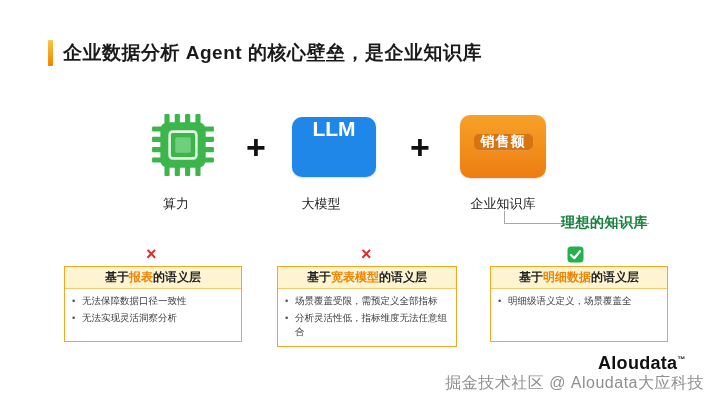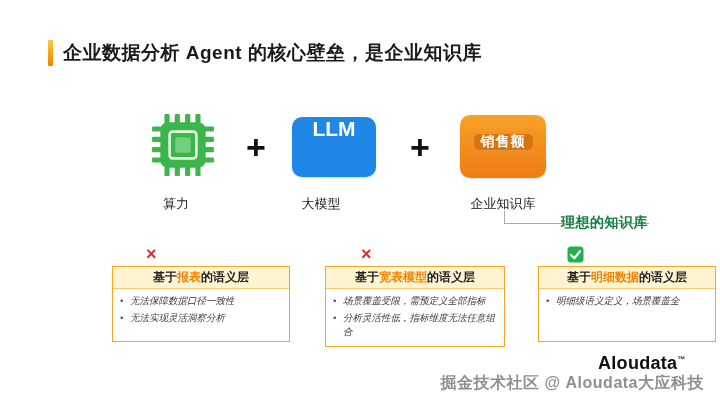--- a/index.html
+++ b/index.html
@@ -40,41 +40,41 @@
   
   .conn-v{position:absolute;left:504px;top:211px;width:1px;height:12px;background:#a9a9a9;}
   .conn-h{position:absolute;left:504px;top:223px;width:145px;height:1px;background:#a9a9a9;}
   .ideal-label{position:absolute;left:561px;top:214px;font-size:14px;font-weight:bold;color:#15803d;letter-spacing:.5px;}
   .check{position:absolute;left:567px;top:246px;width:17px;height:17px;}
   .cross{position:absolute;font-size:18px;font-weight:bold;color:#E02B2B;line-height:1;}
   .cross1{left:146px;top:245px;}
   .cross2{left:361px;top:245px;}
 
   
-  .sem-box{position:absolute;top:266px;min-height:76px;background:#fff;border:1.5px solid #F5A623;box-sizing:border-box;margin-left:48px;}
+  .sem-box{position:absolute;top:266px;min-height:76px;background:#fff;border:1.5px solid #F5A623;box-sizing:border-box;}
   .box-1{left:64px;width:178px;}
   .box-2{left:277px;width:180px;}
   .box-3{left:490px;width:178px;}
   .sem-head{
     height:21px;background:#FFF4D1;border-bottom:1px solid #F8C96A;
     display:flex;align-items:center;justify-content:center;
     font-size:12px;font-weight:bold;color:#222;white-space:nowrap;
   }
   .hl{color:#F08300;}
   .sem-body{list-style:none;margin:5px 6px 6px 6px;padding:0;}
   .sem-body li{
     position:relative;padding-left:11px;font-size:9.5px;color:#3a3a3a;
-    line-height:1.55;margin-bottom:2px;font-style:italic;
+    line-height:1.55;margin-bottom:2px;
   }
   .sem-body li::before{content:"•";position:absolute;left:1px;color:#555;}
 
   
   .logo{position:absolute;left:598px;top:353px;font-size:18px;font-weight:800;color:#101010;letter-spacing:.3px;}
   .logo .tm{font-size:8px;vertical-align:super;font-weight:600;}
-  .watermark{position:absolute;right:16px;top:373px;font-size:16px;color:#8f8f8f;letter-spacing:.5px;font-weight:bold;}
+  .watermark{position:absolute;right:16px;top:373px;font-size:16px;color:#8f8f8f;letter-spacing:.5px;}
 </style>
 </head>
 <body>
 
 <div class="slide">
 
   <div class="title-row">
     <div class="title-bar"></div>
     <div class="title">企业数据分析 Agent 的核心壁垒，是企业知识库</div>
   </div>

